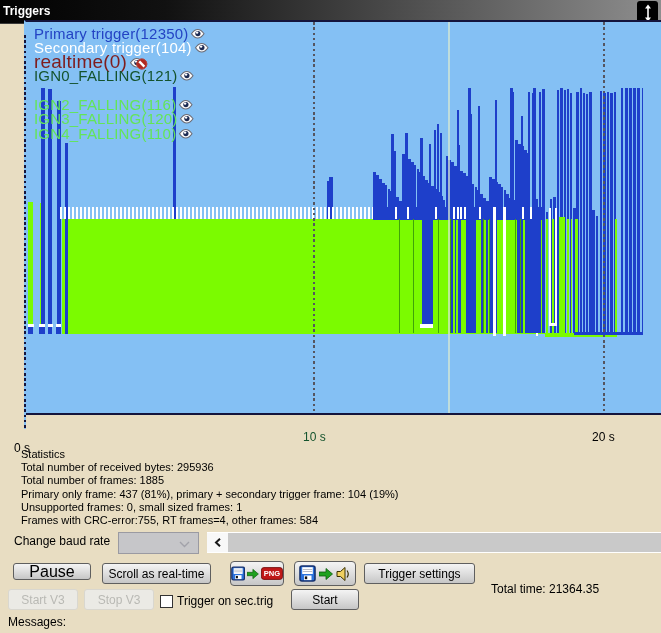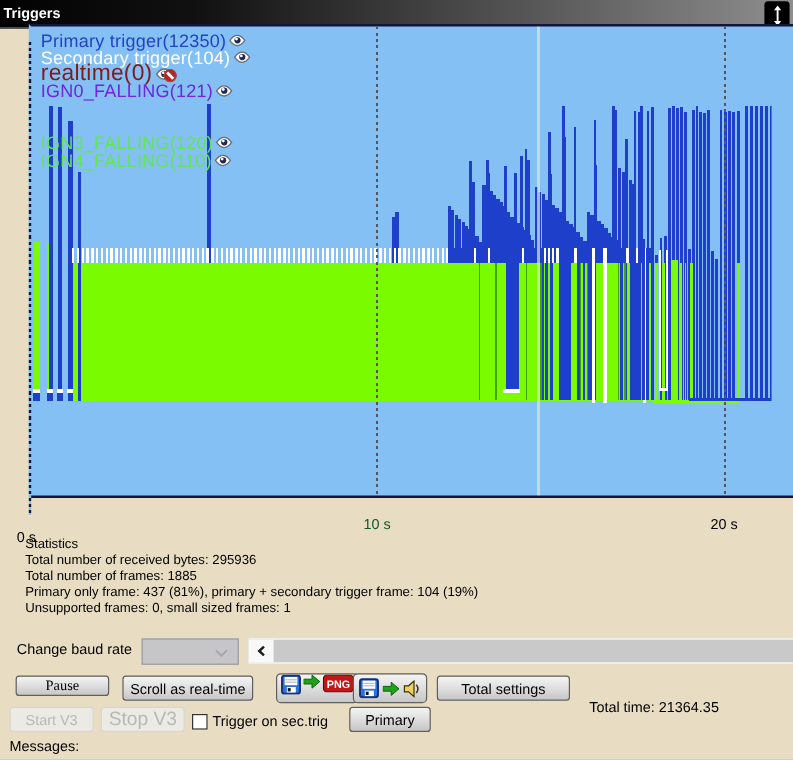--- a/index.html
+++ b/index.html
@@ -295,21 +295,26 @@
       <div style="position:absolute;left:8px;top:33.1px;font-size:19px;letter-spacing:0.2px;line-height:14.3px;color:#7f1d1d;white-space:nowrap">realtime(0)<svg width="19" height="14" viewBox="0 0 19 14" style="vertical-align:-2px;margin-left:3px;overflow:visible">
           <path d="M0.5,6.7 Q3.5,2.5 6.7,2.5 Q10,2.5 13,6.7 Q10,11 6.7,11 Q3.5,11 0.5,6.7 Z" fill="#fdfdfd" stroke="#6b6b75" stroke-width="1.1"></path>
           <circle cx="6.9" cy="6.6" r="2.6" fill="#1c2a52"></circle>
           <circle cx="6.1" cy="5.6" r="1.2" fill="#fff"></circle>
           <g transform="translate(11.8,8.0)">
             <circle r="5.0" fill="#b02820" stroke="#801410" stroke-width="1"></circle>
             <rect x="-3.6" y="-1.2" width="7.2" height="2.4" fill="#fff" transform="rotate(45)"></rect>
             <circle r="5.0" fill="none" stroke="#d85850" stroke-width="0.7"></circle>
           </g>
         </svg></div>
-      <div style="position:absolute;left:8px;top:47.4px;font-size:15px;letter-spacing:0.2px;line-height:14.3px;color:#6d28d9;white-space:nowrap">IGN0_FALLING(121)<svg width="14" height="14" viewBox="0 0 14 14" style="vertical-align:-2px;margin-left:3px;overflow:visible">
+      <div style="position:absolute;left:8px;top:47.4px;font-size:15px;letter-spacing:0.2px;line-height:14.3px;color:#14532d;white-space:nowrap">IGN0_FALLING(121)<svg width="14" height="14" viewBox="0 0 14 14" style="vertical-align:-2px;margin-left:3px;overflow:visible">
+          <path d="M0.5,6.7 Q3.5,2.5 6.7,2.5 Q10,2.5 13,6.7 Q10,11 6.7,11 Q3.5,11 0.5,6.7 Z" fill="#fdfdfd" stroke="#6b6b75" stroke-width="1.1"></path>
+          <circle cx="6.9" cy="6.6" r="2.6" fill="#1c2a52"></circle>
+          <circle cx="6.1" cy="5.6" r="1.2" fill="#fff"></circle>
+        </svg></div>
+      <div style="position:absolute;left:8px;top:76px;font-size:15px;letter-spacing:0.2px;line-height:14.3px;color:#63e558;white-space:nowrap">IGN2_FALLING(116)<svg width="14" height="14" viewBox="0 0 14 14" style="vertical-align:-2px;margin-left:3px;overflow:visible">
           <path d="M0.5,6.7 Q3.5,2.5 6.7,2.5 Q10,2.5 13,6.7 Q10,11 6.7,11 Q3.5,11 0.5,6.7 Z" fill="#fdfdfd" stroke="#6b6b75" stroke-width="1.1"></path>
           <circle cx="6.9" cy="6.6" r="2.6" fill="#1c2a52"></circle>
           <circle cx="6.1" cy="5.6" r="1.2" fill="#fff"></circle>
         </svg></div>
       <div style="position:absolute;left:8px;top:90.3px;font-size:15px;letter-spacing:0.2px;line-height:14.3px;color:#63e558;white-space:nowrap">IGN3_FALLING(120)<svg width="14" height="14" viewBox="0 0 14 14" style="vertical-align:-2px;margin-left:3px;overflow:visible">
           <path d="M0.5,6.7 Q3.5,2.5 6.7,2.5 Q10,2.5 13,6.7 Q10,11 6.7,11 Q3.5,11 0.5,6.7 Z" fill="#fdfdfd" stroke="#6b6b75" stroke-width="1.1"></path>
           <circle cx="6.9" cy="6.6" r="2.6" fill="#1c2a52"></circle>
           <circle cx="6.1" cy="5.6" r="1.2" fill="#fff"></circle>
         </svg></div>
       <div style="position:absolute;left:8px;top:104.6px;font-size:15px;letter-spacing:0.2px;line-height:14.3px;color:#63e558;white-space:nowrap">IGN4_FALLING(110)<svg width="14" height="14" viewBox="0 0 14 14" style="vertical-align:-2px;margin-left:3px;overflow:visible">
@@ -325,39 +330,40 @@
 <div class="abs" style="left:14px;top:441px;font-size:12px;color:#000">0 s</div>
 <div class="abs" style="left:303px;top:430px;font-size:12px;color:#14532d">10 s</div>
 <div class="abs" style="left:592px;top:430px;font-size:12px;color:#000">20 s</div>
 
 <div class="abs" style="left:21px;top:448px;font-size:11px;line-height:13.2px;color:#000">
     <div>Statistics</div>
     <div>Total number of received bytes: 295936</div>
     <div>Total number of frames: 1885</div>
     <div>Primary only frame: 437 (81%), primary + secondary trigger frame: 104 (19%)</div>
     <div>Unsupported frames: 0, small sized frames: 1</div>
+    <div>Frames with CRC-error:755, RT frames=4, other frames: 584</div>
   </div>
 
 <div class="abs" style="left:14px;top:534px;font-size:12px;color:#000">Change baud rate</div>
 <div class="abs" style="left:118px;top:532px;width:81px;height:22px;box-sizing:border-box;background:#c6c6c9;border:1px solid #9a9aa2">
   <svg width="11" height="7" style="position:absolute;right:8px;top:8px">
       <path d="M1,1 L5.5,5.5 L10,1" fill="none" stroke="#a2a2aa" stroke-width="1.4"></path>
     </svg>
 </div>
 <div class="abs" style="left:207px;top:532px;width:454px;height:21px;background:#c9c9c9;border-top:1px solid #fff;border-bottom:1px solid #fff;box-sizing:border-box">
   <div class="abs" style="left:0;top:0;width:21px;height:19px;background:#f8f8f8;display:flex;align-items:center;justify-content:center">
     <svg width="7" height="9">
         <path d="M6,0.8 L2,4.5 L6,8.2" fill="none" stroke="#1a1a1a" stroke-width="2"></path>
       </svg>
   </div>
 </div>
 
-<div style="background:linear-gradient(#f4f4f4,#dedede 50%,#c6c6c6);border:1px solid #5f5f5f;border-radius:3px;font-family:Liberation Serif, serif;font-size:12px;color:#000;display:flex;align-items:center;justify-content:center;position:absolute;box-sizing:border-box;left:13px;top:563px;width:78px;height:17px">Pause</div>
+<div style="background:linear-gradient(#f4f4f4,#dedede 50%,#c6c6c6);border:1px solid #5f5f5f;border-radius:3px;font-family:Liberation Sans, sans-serif;font-size:16px;color:#000;display:flex;align-items:center;justify-content:center;position:absolute;box-sizing:border-box;left:13px;top:563px;width:78px;height:17px">Pause</div>
 <div style="background:linear-gradient(#f4f4f4,#dedede 50%,#c6c6c6);border:1px solid #5f5f5f;border-radius:3px;font-family:'Liberation Sans',sans-serif;font-size:12px;color:#000;display:flex;align-items:center;justify-content:center;position:absolute;box-sizing:border-box;left:102px;top:563px;width:109px;height:21px">Scroll as real-time</div>
-<div style="background:linear-gradient(#f4f4f4,#dedede 50%,#c6c6c6);border:1px solid #5f5f5f;border-radius:3px;font-family:'Liberation Sans',sans-serif;font-size:12px;color:#000;display:flex;justify-content:center;position:absolute;box-sizing:border-box;left:230px;top:561px;width:69px;height:25px;border-radius:4px;gap:2px">
+<div style="background:linear-gradient(#f4f4f4,#dedede 50%,#c6c6c6);border:1px solid #5f5f5f;border-radius:3px;font-family:'Liberation Sans',sans-serif;font-size:12px;color:#000;display:flex;align-items:center;justify-content:center;position:absolute;box-sizing:border-box;left:230px;top:561px;width:54px;height:25px;border-radius:4px;gap:2px">
     <svg width="17" height="17" viewBox="0 0 17 17" style="vertical-align:middle">
       <rect x="1" y="1" width="15" height="15" rx="2" fill="#2a72dd" stroke="#16316e" stroke-width="1.6"></rect>
       <rect x="3.2" y="2.2" width="10.6" height="6.8" fill="#fff"></rect>
       <rect x="3.8" y="4" width="9.4" height="1" fill="#b8bcc8"></rect>
       <rect x="3.8" y="6" width="9.4" height="1" fill="#b8bcc8"></rect>
       <rect x="5" y="10.5" width="7.5" height="4.6" fill="#fff"></rect>
       <rect x="5.8" y="11.4" width="2.4" height="2.8" fill="#111"></rect>
     </svg>
     <svg width="14" height="12" viewBox="0 0 14 12" style="vertical-align:middle">
       <path d="M0,4 L7,4 L7,0.5 L13.5,6 L7,11.5 L7,8 L0,8 Z" fill="#1fa11f" stroke="#0e5c0e" stroke-width="0.8"></path>
@@ -377,22 +383,22 @@
       <rect x="5.8" y="11.4" width="2.4" height="2.8" fill="#111"></rect>
     </svg>
     <svg width="14" height="12" viewBox="0 0 14 12" style="vertical-align:middle">
       <path d="M0,4 L7,4 L7,0.5 L13.5,6 L7,11.5 L7,8 L0,8 Z" fill="#1fa11f" stroke="#0e5c0e" stroke-width="0.8"></path>
     </svg>
     <svg width="15" height="16" viewBox="0 0 15 16" style="vertical-align:middle">
       <path d="M1,5.5 L4.5,5.5 L9,1.5 L9,14.5 L4.5,10.5 L1,10.5 Z" fill="#f0d060" stroke="#3a3000" stroke-width="1"></path>
       <path d="M11,4.5 Q13.5,8 11,11.5" fill="none" stroke="#3a3000" stroke-width="1.2"></path>
     </svg>
   </div>
-<div style="background:linear-gradient(#f4f4f4,#dedede 50%,#c6c6c6);border:1px solid #5f5f5f;border-radius:3px;font-family:'Liberation Sans',sans-serif;font-size:12px;color:#000;display:flex;align-items:center;justify-content:center;position:absolute;box-sizing:border-box;left:364px;top:563px;width:111px;height:21px">Total settings</div>
+<div style="background:linear-gradient(#f4f4f4,#dedede 50%,#c6c6c6);border:1px solid #5f5f5f;border-radius:3px;font-family:'Liberation Sans',sans-serif;font-size:12px;color:#000;display:flex;align-items:center;justify-content:center;position:absolute;box-sizing:border-box;left:364px;top:563px;width:111px;height:21px">Trigger settings</div>
 <div class="abs" style="left:491px;top:582px;font-size:12px;color:#000">Total time: 21364.35</div>
 
 <div style="background:#ebeae5;border:1px solid #d9d7cf;border-radius:3px;font-family:'Liberation Sans',sans-serif;font-size:12px;color:#b9b9b4;display:flex;align-items:center;justify-content:center;position:absolute;box-sizing:border-box;left:8px;top:589px;width:70px;height:21px">Start V3</div>
-<div style="background:#ebeae5;border:1px solid #d9d7cf;border-radius:3px;font-family:'Liberation Sans',sans-serif;font-size:16px;color:#b9b9b4;display:flex;align-items:center;justify-content:center;position:absolute;box-sizing:border-box;left:84px;top:589px;width:70px;height:21px">Stop V3</div>
+<div style="background:#ebeae5;border:1px solid #d9d7cf;border-radius:3px;font-family:'Liberation Sans',sans-serif;font-size:12px;color:#b9b9b4;display:flex;align-items:center;justify-content:center;position:absolute;box-sizing:border-box;left:84px;top:589px;width:70px;height:21px">Stop V3</div>
 <div class="abs" style="left:160px;top:595px;width:11px;height:11px;background:#fff;border:1px solid #333"></div>
 <div class="abs" style="left:177px;top:594px;font-size:12px;color:#000">Trigger on sec.trig</div>
-<div style="background:linear-gradient(#f4f4f4,#dedede 50%,#c6c6c6);border:1px solid #5f5f5f;border-radius:3px;font-family:'Liberation Sans',sans-serif;font-size:12px;color:#000;display:flex;align-items:center;justify-content:center;position:absolute;box-sizing:border-box;left:291px;top:589px;width:68px;height:21px">Primary</div>
+<div style="background:linear-gradient(#f4f4f4,#dedede 50%,#c6c6c6);border:1px solid #5f5f5f;border-radius:3px;font-family:'Liberation Sans',sans-serif;font-size:12px;color:#000;display:flex;align-items:center;justify-content:center;position:absolute;box-sizing:border-box;left:291px;top:589px;width:68px;height:21px">Start</div>
 
 <div class="abs" style="left:8px;top:615px;font-size:12px;color:#000">Messages:</div>
 
 </body></html>

